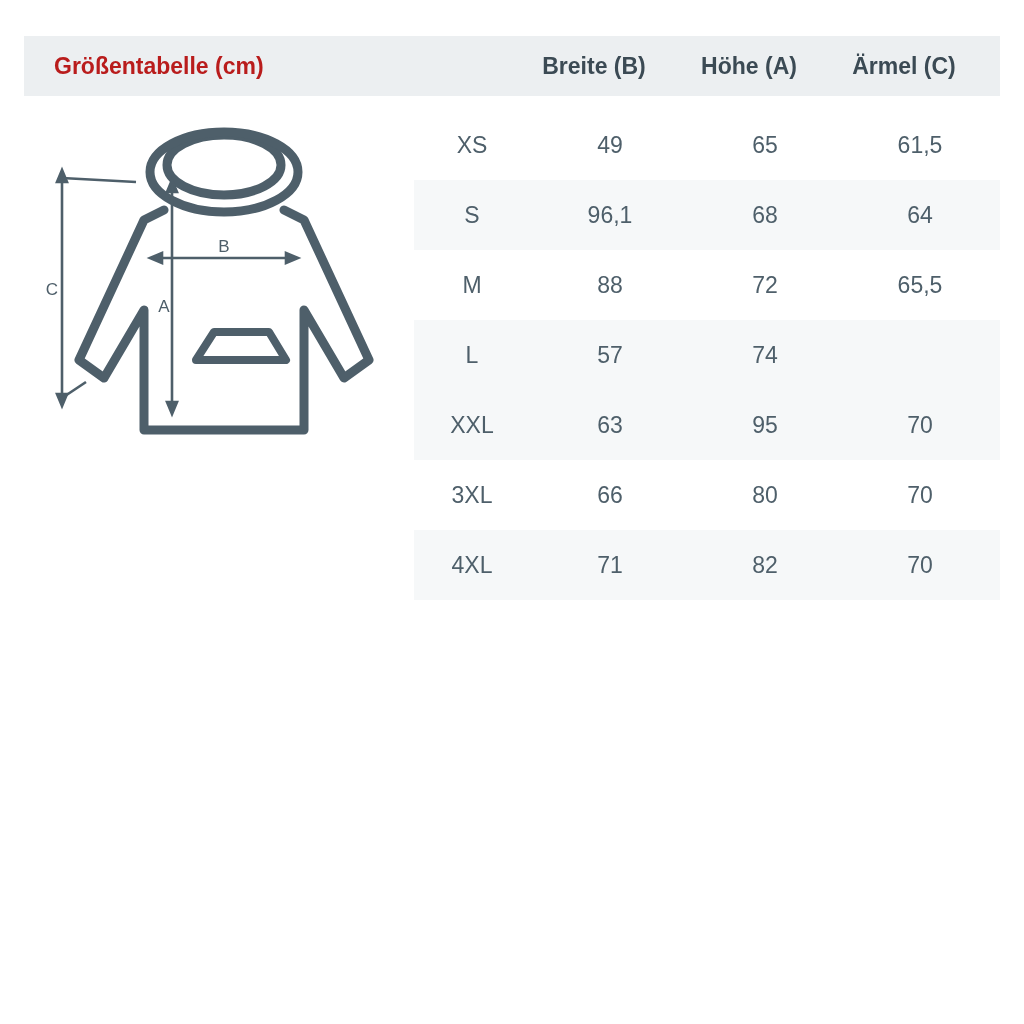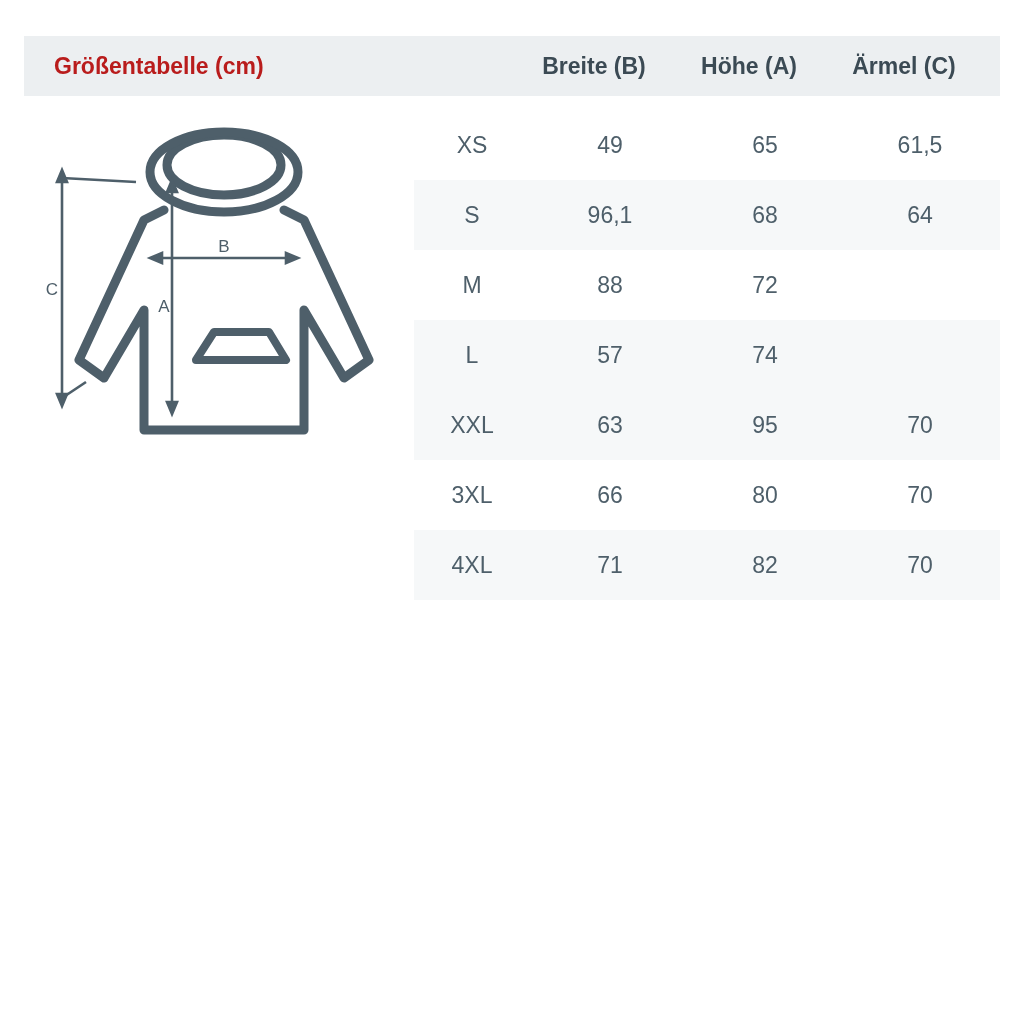--- a/index.html
+++ b/index.html
@@ -156,20 +156,21 @@
     <div class="row alt">
       <div class="cell c-size">S</div>
       <div class="cell c-b">96,1</div>
       <div class="cell c-h">68</div>
       <div class="cell c-c">64</div>
     </div>
     <div class="row">
       <div class="cell c-size">M</div>
       <div class="cell c-b">88</div>
       <div class="cell c-h">72</div>
+      <div class="cell c-c">65,5</div>
     </div>
     <div class="row alt">
       <div class="cell c-size">L</div>
       <div class="cell c-b">57</div>
       <div class="cell c-h">74</div>
     </div>
     <div class="row alt">
       <div class="cell c-size">XXL</div>
       <div class="cell c-b">63</div>
       <div class="cell c-h">95</div>

